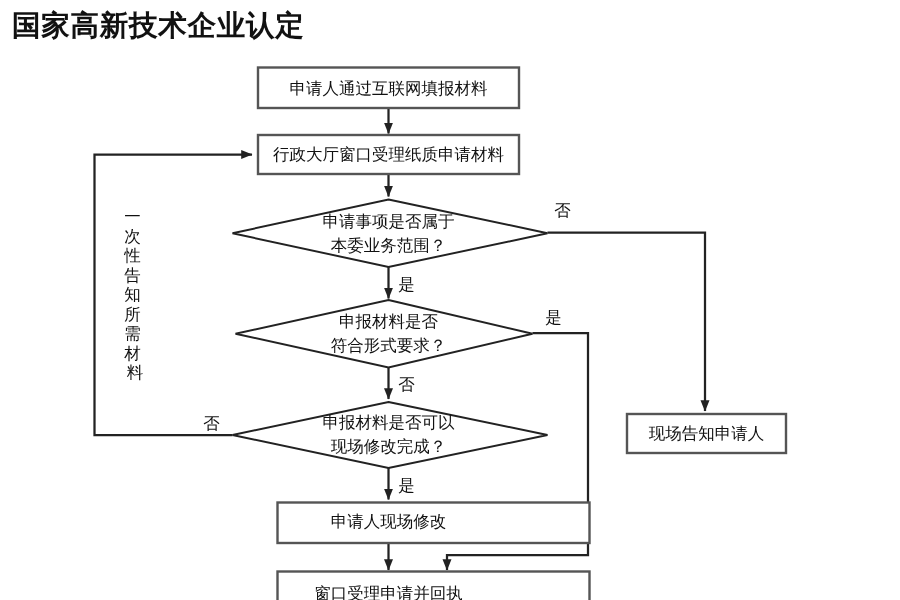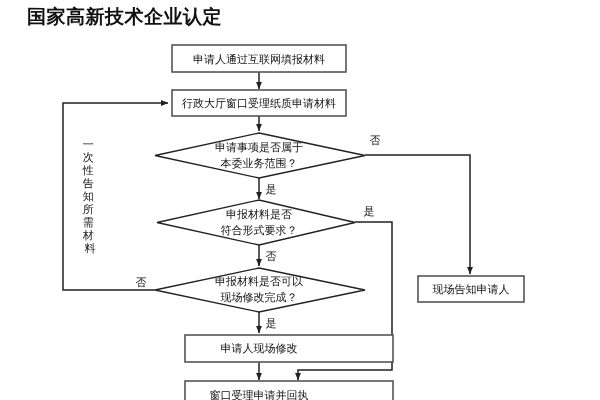--- a/index.html
+++ b/index.html
@@ -17,21 +17,20 @@
   }
   #title {
     position: absolute;
     left: 8px;
     top: 4px;
     font-size: 19px;
     font-weight: bold;
     color: #111111;
     letter-spacing: 0.5px;
     white-space: nowrap;
-    margin-left: 19px;
   }
   #flow-svg {
     position: absolute;
     left: 0;
     top: 0;
     width: 600px;
     height: 400px;
   }
   .node-text {
     font-family: "DejaVu Sans", "Liberation Sans", sans-serif;

